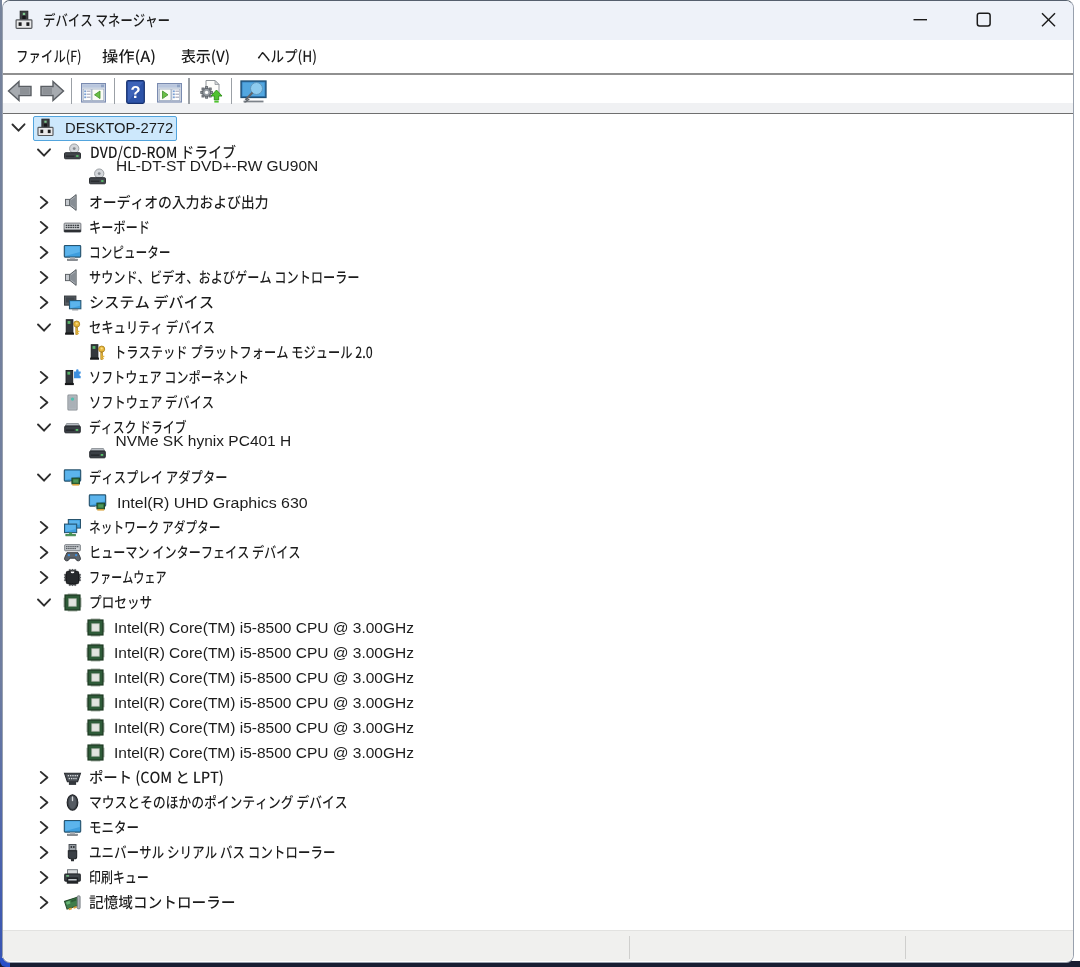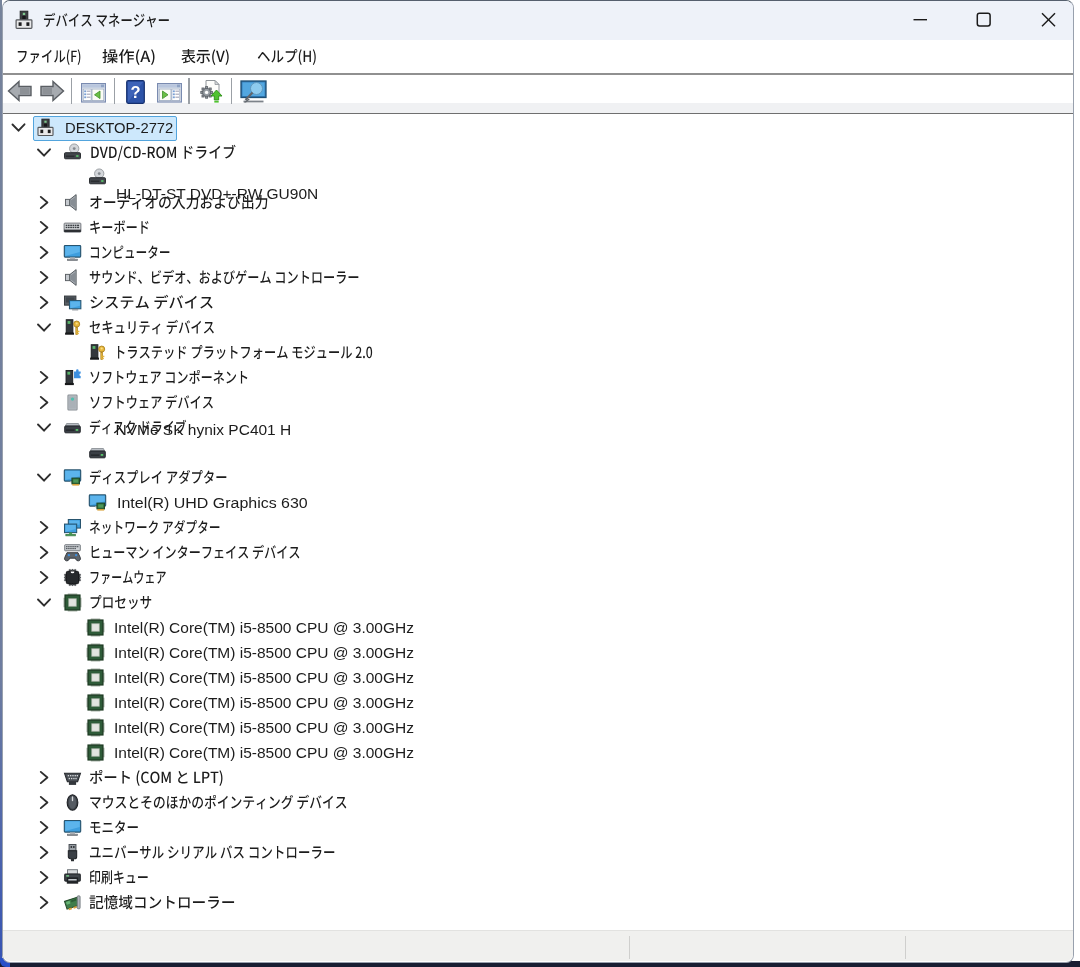--- a/index.html
+++ b/index.html
@@ -533,21 +533,21 @@
       <use href="#g31" x="84.2"></use>
       <use href="#g32" x="100.3"></use>
       <use href="#g33" x="115.7"></use>
       <use href="#g2" x="131.1"></use>
       <use href="#g34" x="146.5"></use>
     </g>
   </svg>
 <svg class="ic" style="left:87.5px;top:168px" width="19" height="19" viewBox="0 0 20 20">
     <use href="#i-dvd"></use>
   </svg>
-<div class="lt" style="left:116px;top:181px;width:201px">HL-DT-ST DVD+-RW GU90N</div>
+<div class="lt" style="left:116px;top:153px;width:201px">HL-DT-ST DVD+-RW GU90N</div>
 <svg class="ch" style="left:0;top:190px" width="60" height="25" viewBox="0 190 60 25">
     <path d="M40.8 196.9 L47.4 202.5 L40.8 208.1" fill="none" stroke="#2e2e2e" stroke-width="1.9" stroke-linecap="round" stroke-linejoin="round"></path>
   </svg>
 <svg class="ic" style="left:63px;top:193px" width="19" height="19" viewBox="0 0 20 20">
     <use href="#i-speaker"></use>
   </svg>
 <svg class="s" style="left:88.5px;top:192.0px" width="184" height="21" viewBox="0 0 184 21">
     <g transform="translate(0,16) scale(0.8966,1)">
       <use href="#g35" x="0.0"></use>
       <use href="#g7" x="15.4"></use>
@@ -752,21 +752,21 @@
       <use href="#g73" x="46.2"></use>
       <use href="#g32" x="65.1"></use>
       <use href="#g33" x="80.5"></use>
       <use href="#g2" x="95.9"></use>
       <use href="#g34" x="111.3"></use>
     </g>
   </svg>
 <svg class="ic" style="left:87.5px;top:443px" width="19" height="19" viewBox="0 0 20 20">
     <use href="#i-disk"></use>
   </svg>
-<div class="lt" style="left:115.5px;top:417px;width:174px">NVMe SK hynix PC401 H</div>
+<div class="lt" style="left:115.5px;top:428px;width:174px">NVMe SK hynix PC401 H</div>
 <svg class="ch" style="left:0;top:465px" width="60" height="25" viewBox="0 465 60 25">
     <path d="M38.0 474.5 L44.0 480.7 L50.0 474.3" fill="none" stroke="#2e2e2e" stroke-width="1.9" stroke-linecap="round" stroke-linejoin="round"></path>
   </svg>
 <svg class="ic" style="left:63px;top:468px" width="19" height="19" viewBox="0 0 20 20">
     <use href="#i-display"></use>
   </svg>
 <svg class="s" style="left:88.5px;top:467.0px" width="142" height="21" viewBox="0 0 142 21">
     <g transform="translate(0,16) scale(0.8012,1)">
       <use href="#g0" x="0.0"></use>
       <use href="#g36" x="15.4"></use>

